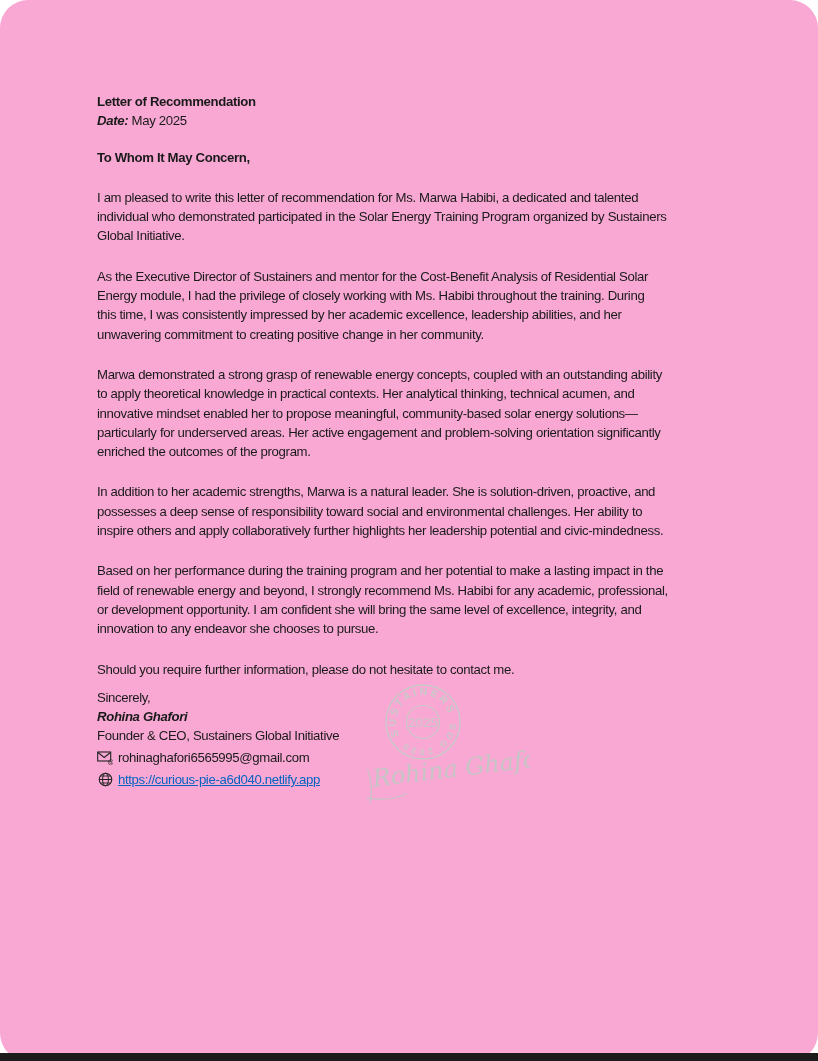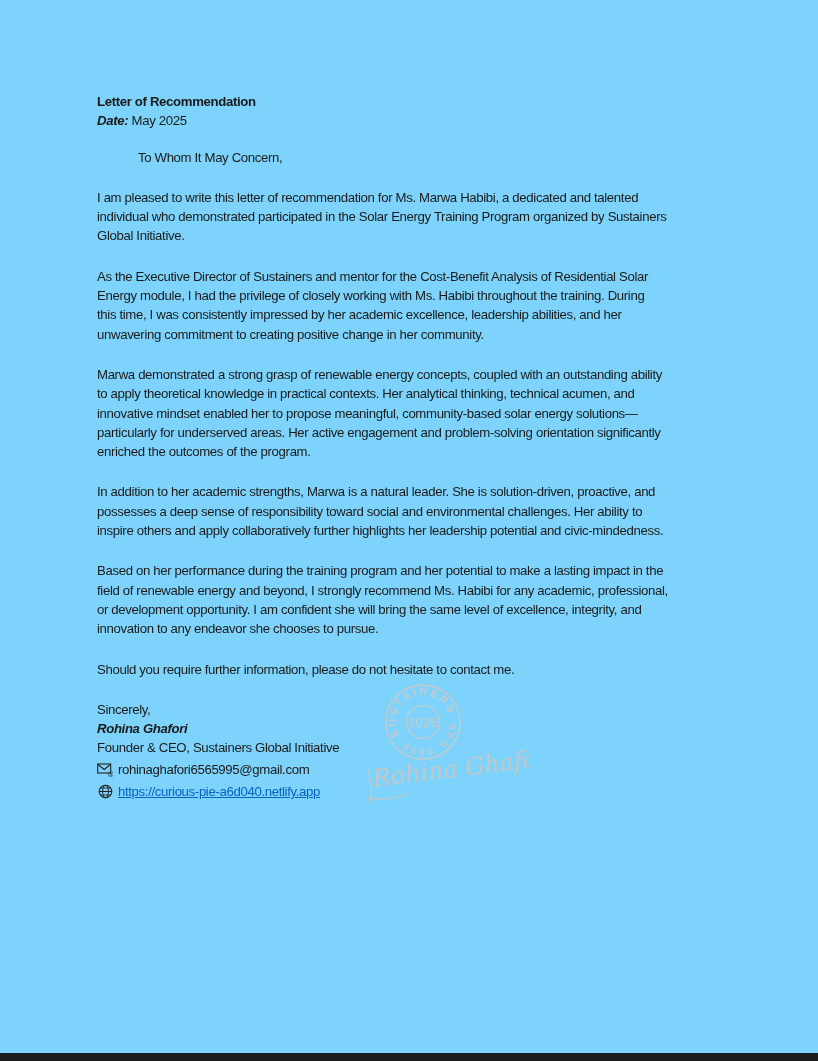--- a/index.html
+++ b/index.html
@@ -1,31 +1,31 @@
 <!DOCTYPE html>
 <html><head>
 <meta charset="utf-8">
 <style>
   html,body{margin:0;padding:0;}
   body{
     width:818px;height:1061px;background:#ffffff;position:relative;overflow:hidden;
     font-family:"Liberation Sans","DejaVu Sans",sans-serif;
     color:#1a1a1a;
   }
-  .page{position:absolute;inset:0;background:#7dd3fc;}
+  .page{position:absolute;inset:0;background:#f9a8d4;border-radius:28px;}
   .content{
     position:absolute;left:97px;top:92px;width:660px;
     font-size:13.2px;line-height:19.3px;letter-spacing:-0.35px;
   }
   .bd{font-weight:bold;font-style:italic;}
   .it{}
   .title{font-weight:bold;}
-  .salutation{font-weight:normal;margin-top:17px;margin-left:41px;}
+  .salutation{font-weight:bold;margin-top:17px;}
   .para{margin:21px 0 0 0;white-space:nowrap;}
-  .closing{margin-top:21px;}
+  .closing{margin-top:9px;}
   .closing > div{min-height:19.3px;}
   .contact-row{display:flex;align-items:center;gap:5px;margin-top:2.5px;height:19px;}
   .contact-row .icon{display:inline-flex;width:16px;height:15px;align-items:center;justify-content:center;flex:0 0 auto;}
   a.link{color:#0563c1;cursor:pointer;}
   .stamp{position:absolute;left:371px;top:670px;width:104px;height:104px;}
   .signature{position:absolute;left:360px;top:738px;width:170px;height:75px;}
   .bottom-bar{position:absolute;left:0;bottom:0;width:818px;height:8px;background:#1c1c1c;}
 </style>
 </head>
 <body>

